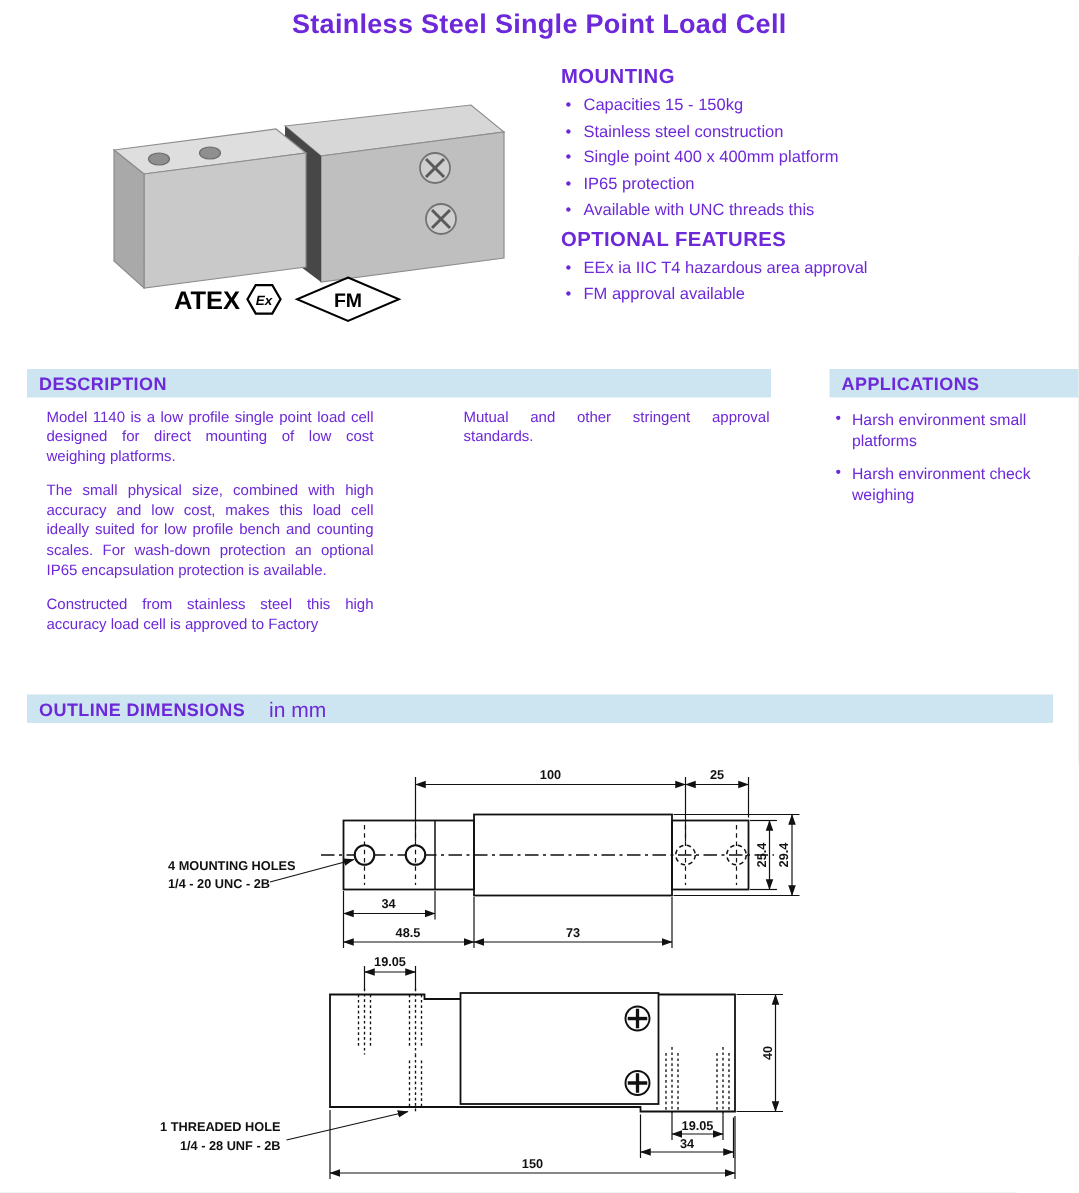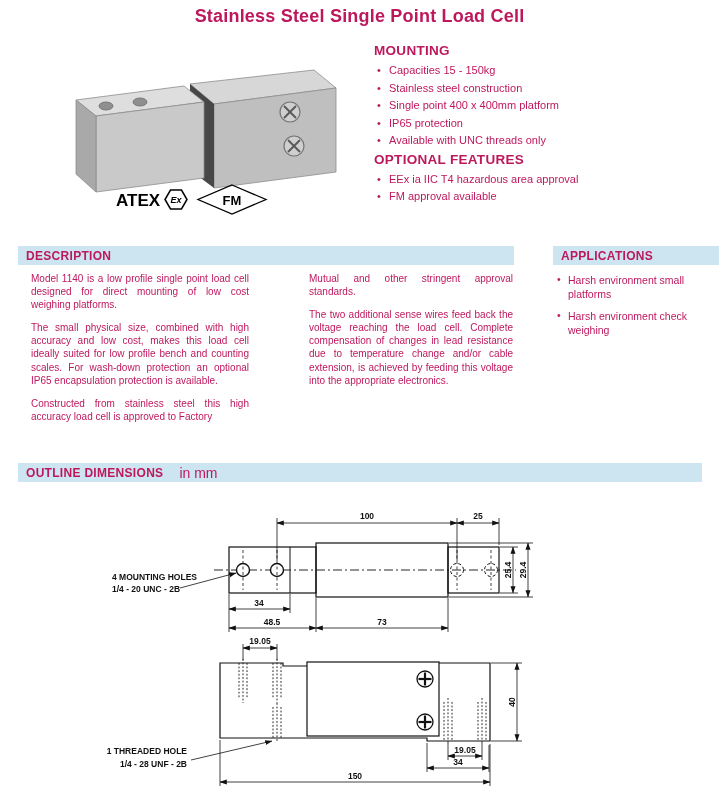--- a/index.html
+++ b/index.html
@@ -1,18 +1,18 @@
 <!DOCTYPE html>
 <html><head>
 <meta charset="utf-8">
 <style>
   html,body{margin:0;padding:0;background:#e8e8e8;}
   .page{
     position:relative;width:719px;height:795px;background:#ffffff;
-    font-family:"Liberation Sans", sans-serif;color:#be185d;overflow:hidden;
+    font-family:"Liberation Sans", sans-serif;color:#6d28d9;overflow:hidden;
     margin:0 auto;
   }
   .title{
     position:absolute;top:6px;left:0;width:719px;text-align:center;
     font-size:18px;font-weight:bold;letter-spacing:0.2px;
   }
   
   .photo{position:absolute;left:62px;top:50px;width:286px;height:150px;}
   .logos{position:absolute;left:114px;top:183px;width:156px;height:33px;}
   
@@ -90,40 +90,39 @@
     </g>
   </svg>
 
   <div class="features">
     <div class="feat-heading">MOUNTING</div>
     <div class="feat-list">
       <div class="feat-item">Capacities 15 - 150kg</div>
       <div class="feat-item">Stainless steel construction</div>
       <div class="feat-item">Single point 400 x 400mm platform</div>
       <div class="feat-item">IP65 protection</div>
-      <div class="feat-item">Available with UNC threads only</div>
+      <div class="feat-item">Available with UNC threads this</div>
     </div>
     <div class="feat-heading">OPTIONAL FEATURES</div>
     <div class="feat-list">
       <div class="feat-item">EEx ia IIC T4 hazardous area approval</div>
       <div class="feat-item">FM approval available</div>
     </div>
   </div>
 
   <div class="banner banner-desc" style="background: rgb(205, 228, 241);">
     <span>DESCRIPTION</span>
   </div>
   <div class="desc-col desc-col-1">
     <p>Model 1140 is a low profile single point load cell designed for direct mounting of low cost weighing platforms.</p>
     <p>The small physical size, combined with high accuracy and low cost, makes this load cell ideally suited for low profile bench and counting scales. For wash-down protection an optional IP65 encapsulation protection is available.</p>
     <p>Constructed from stainless steel this high accuracy load cell is approved to Factory</p>
   </div>
   <div class="desc-col desc-col-2">
     <p>Mutual and other stringent approval standards.</p>
-    <p>The two additional sense wires feed back the voltage reaching the load cell. Complete compensation of changes in lead resistance due to temperature change and/or cable extension, is achieved by feeding this voltage into the appropriate electronics.</p>
   </div>
 
   <div class="banner banner-apps" style="background: rgb(205, 228, 241);">
     <span>APPLICATIONS</span>
   </div>
   <div class="apps">
     <div class="app-item">Harsh environment small platforms</div>
     <div class="app-item">Harsh environment check weighing</div>
   </div>
 

